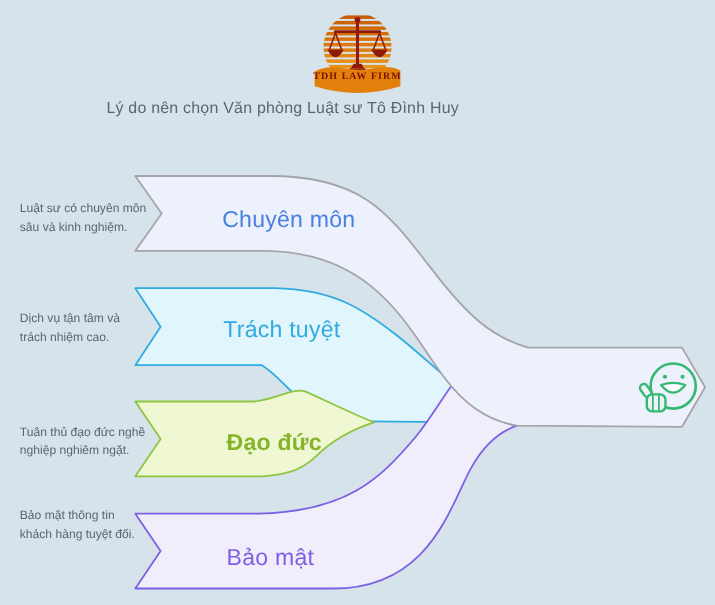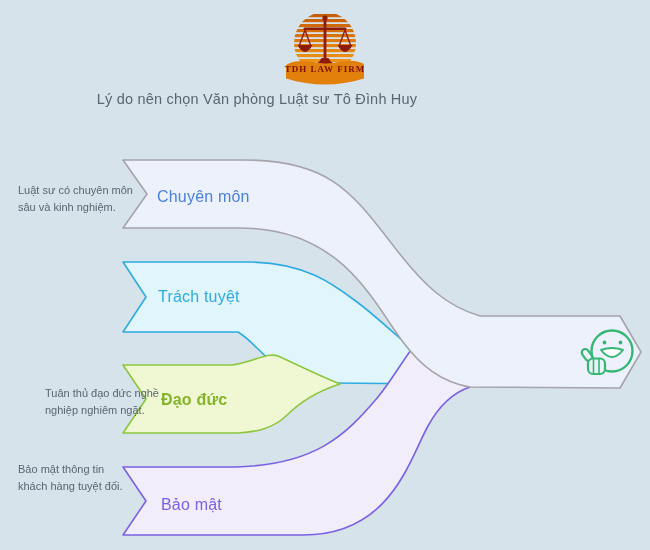--- a/index.html
+++ b/index.html
@@ -2,21 +2,21 @@
 <html><head>
 <meta charset="utf-8">
 <style>
   html,body{margin:0;padding:0;}
   body{font-family:"Liberation Sans",sans-serif;}
   .stage{position:relative;width:650px;height:550px;background:#d7e3ea;overflow:hidden;padding-left:40px;}
   .abs{position:absolute;}
   .title{left:0;top:91px;width:514px;text-align:center;font-size:14.5px;font-weight:500;
          color:#5a6570;letter-spacing:.2px;}
   .desc{width:122px;font-size:11px;line-height:1.5;color:#5a6570;white-space:pre-line;}
-  .band-label{font-size:16px;font-weight:500;letter-spacing:.2px;}
+  .band-label{font-size:21px;font-weight:500;letter-spacing:.2px;margin-left:45px;}
   .c0{color:#4a80e0;} .c1{color:#2fabe1;} .c2{color:#85b42b;} .c3{color:#7a61e4;}
   .outcome-label{left:448px;top:330px;width:134px;text-align:right;font-size:14px;
                  line-height:1.55;color:#555e66;white-space:pre-line;}
   .banner-text{left:275px;top:63.5px;width:100px;text-align:center;font-size:9px;font-weight:bold;
                font-family:"Liberation Serif",serif;color:#7c1004;letter-spacing:1px;}
   svg{display:block;}
 </style>
 </head>
 <body>
 
@@ -87,21 +87,23 @@
       <circle cx="604.5" cy="342.5" r="1.9" fill="#34b873" stroke="none"></circle>
       <circle cx="620.5" cy="342.5" r="1.9" fill="#34b873" stroke="none"></circle>
       <rect x="583.5" y="348.5" width="7" height="13" rx="3.5" transform="rotate(-35 587 355)" fill="#edf1fa" stroke-width="2.2"></rect>
       <rect x="588" y="358.5" width="17" height="15.5" rx="5" fill="#edf1fa" stroke-width="2.2"></rect>
       <path d="M593.5,359 v14.5 M599,359 v14.5" stroke-width="1.6"></path>
     </g>
   </svg>
 
   <div class="abs desc" style="left:18px;top:182px;">Luật sư có chuyên môn
 sâu và kinh nghiệm.</div>
-  <div class="abs desc" style="left:18px;top:385px;margin-left:27px;">Tuân thủ đạo đức nghề
+  <div class="abs desc" style="left:18px;top:282px;">Dịch vụ tận tâm và
+trách nhiệm cao.</div>
+  <div class="abs desc" style="left:18px;top:385px;">Tuân thủ đạo đức nghề
 nghiệp nghiêm ngặt.</div>
   <div class="abs desc" style="left:18px;top:461px;">Bảo mật thông tin
 khách hàng tuyệt đối.</div>
 
   <div class="abs band-label c0" style="left:157px;top:188px;">Chuyên môn</div>
   <div class="abs band-label c1" style="left:158px;top:288px;">Trách tuyệt</div>
   <div class="abs band-label c2" style="left:161px;top:391px;font-weight:bold;">Đạo đức</div>
   <div class="abs band-label c3" style="left:161px;top:496px;">Bảo mật</div>
 
 

